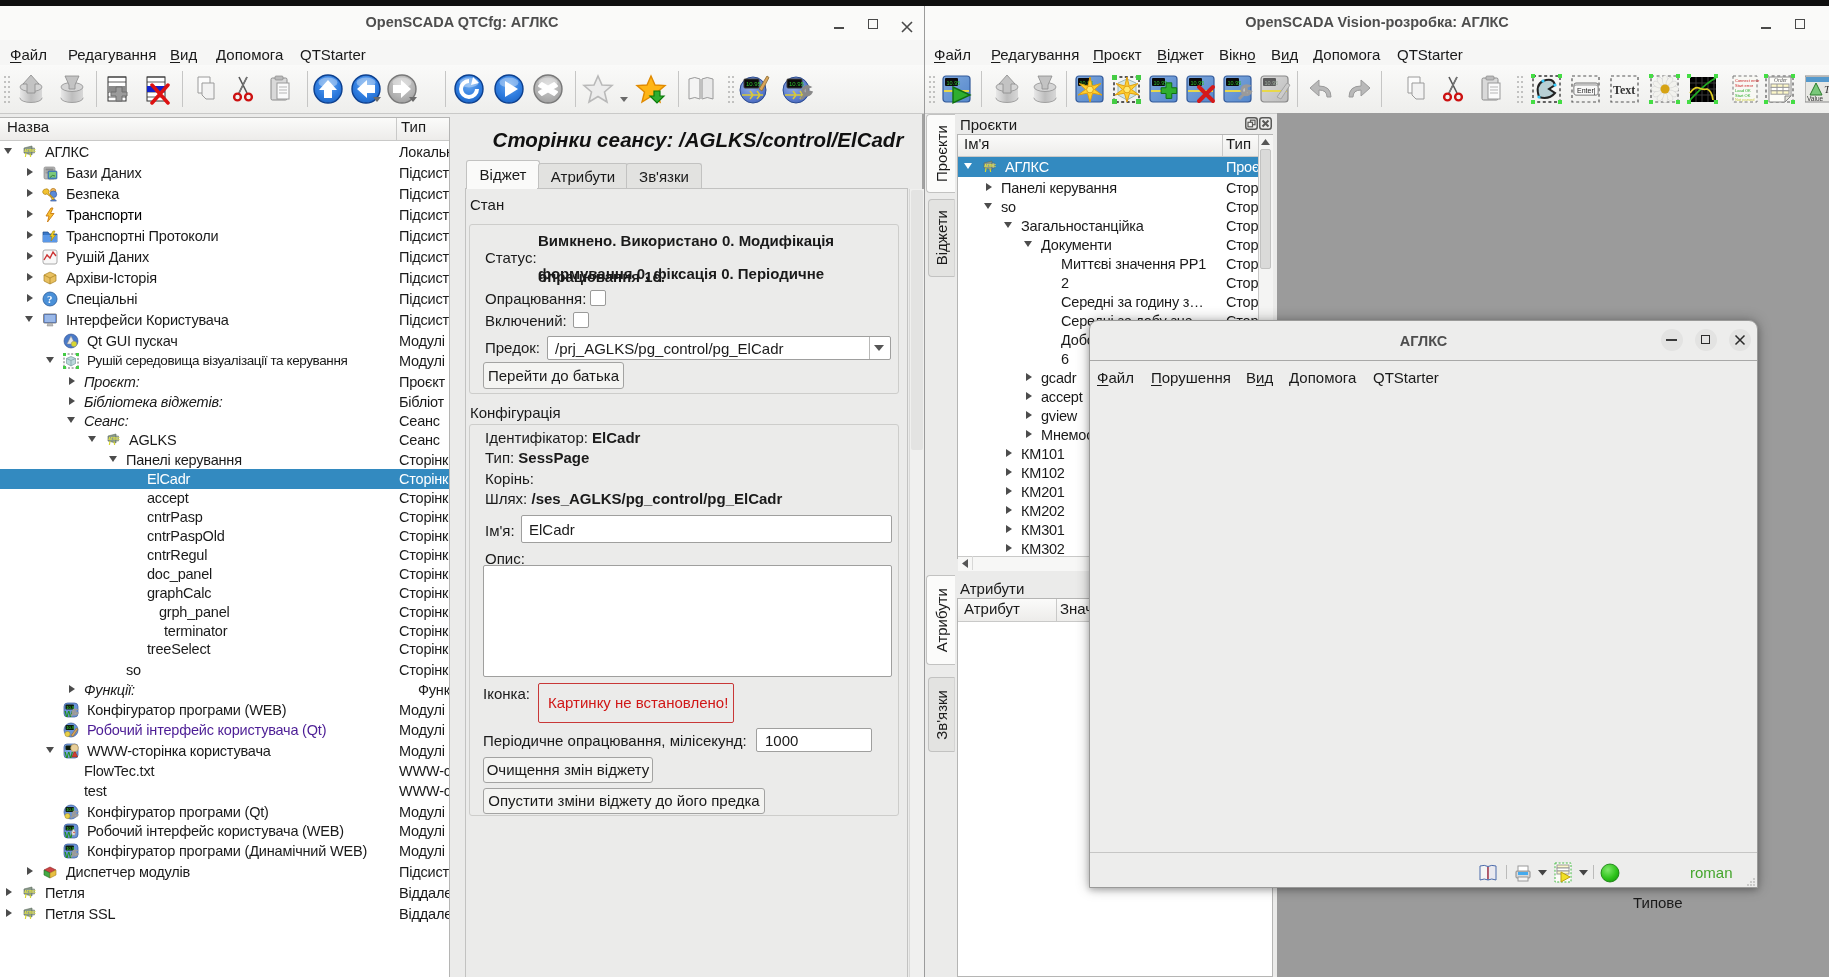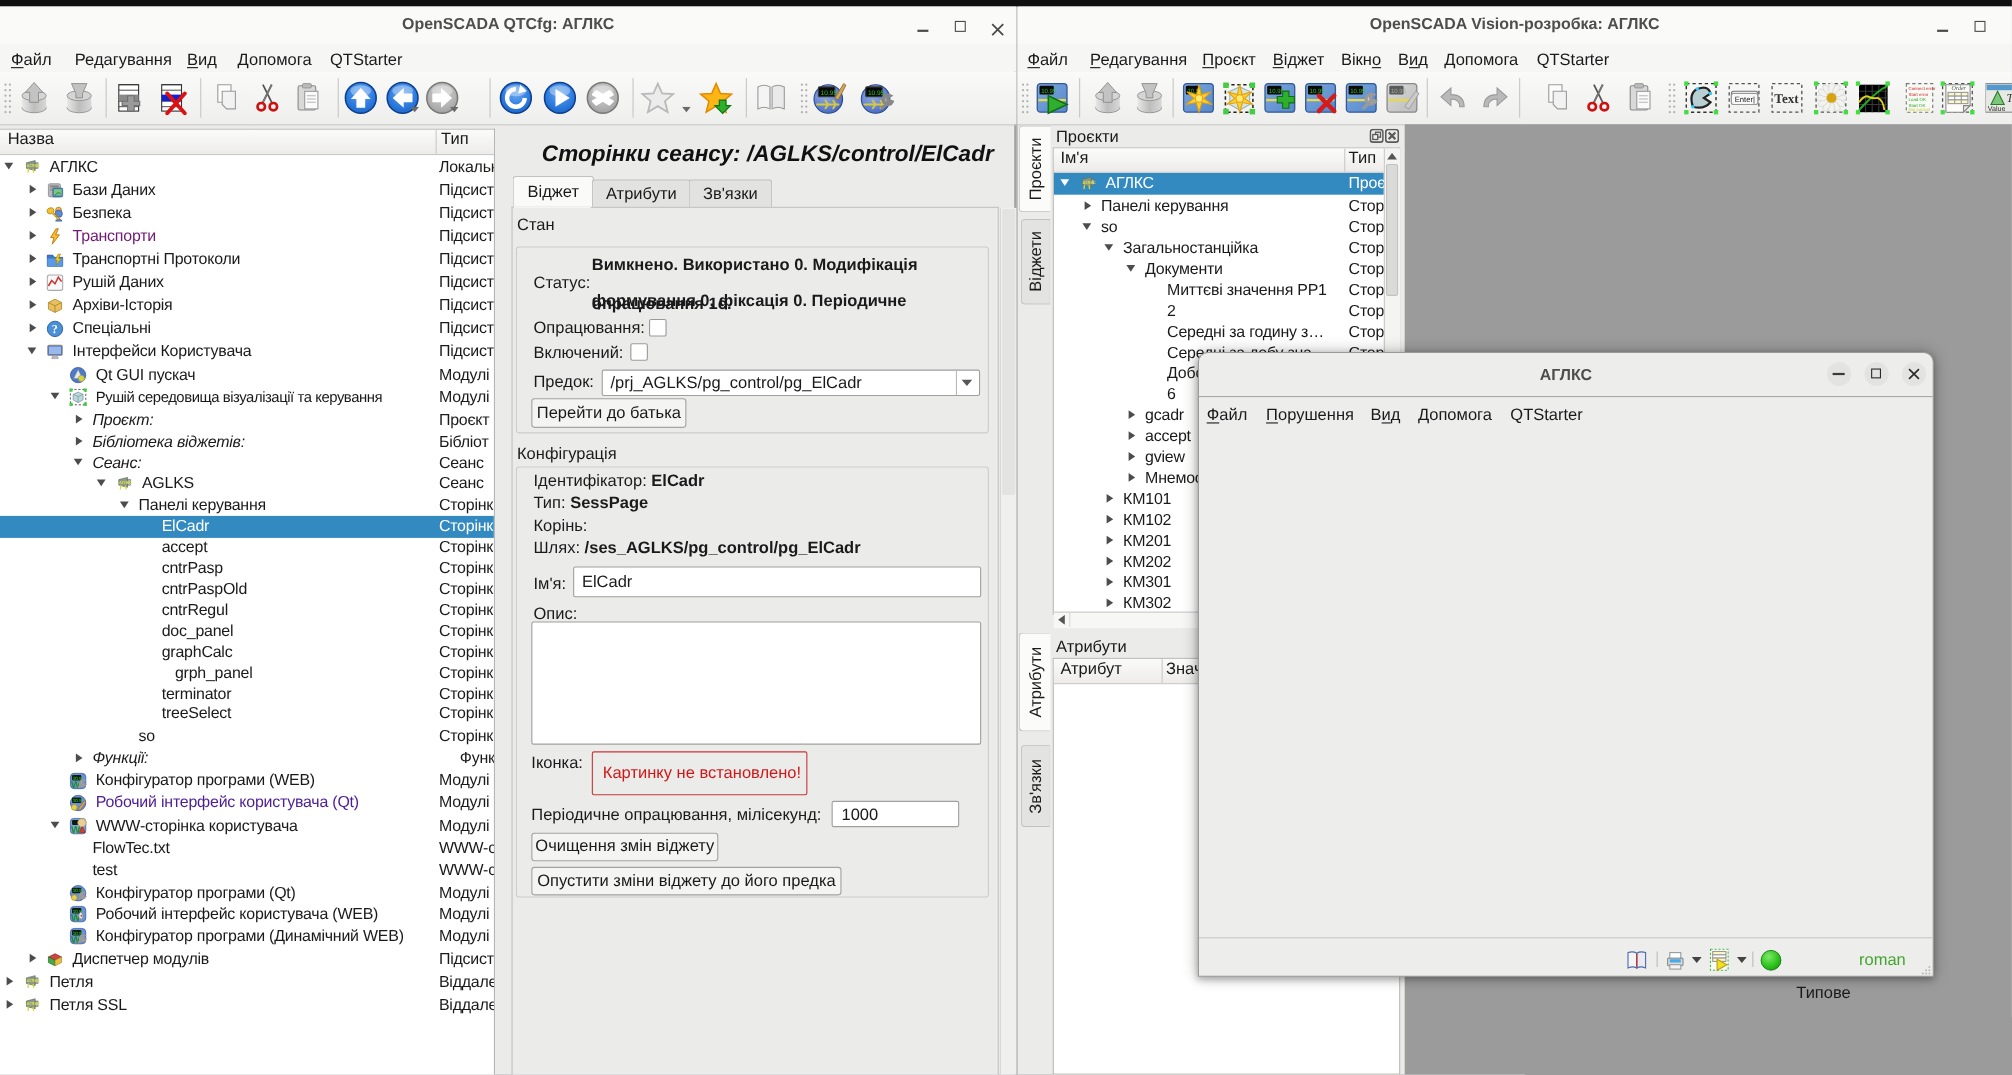--- a/index.html
+++ b/index.html
@@ -302,21 +302,21 @@
     <circle cx="11.4" cy="8.3" r="3.3" fill="#5a8ad8" stroke="#3a5a98" stroke-width=".7"></circle>
     <path d="M8.5 15 Q11.4 10.5 14.4 15 Z" fill="#5a8ad8" stroke="#3a5a98" stroke-width=".7"></path>
     <path d="M3.2 3.2 a2.6 2.6 0 1 0 1.8 4.6 L6.5 9.4 L8 9.4 L8 11 L9.6 11 L9.6 12.6 L11 14 L12.2 12.8 L6.6 7 A2.6 2.6 0 0 0 3.2 3.2 Z" fill="#f2c231" stroke="#a87808" stroke-width=".7"></path>
       </svg></div>
     <div class="trow" style="left:66px;top:43px;height:20px;line-height:20px;color:#1a1a1a;">Безпека</div>
     <div class="trow" style="left:399px;top:43px;height:20px;line-height:20px;color:#1a1a1a;">Підсисте</div>
     <div class="arr r abs" style="left:27px;top:69px;"></div>
     <div class="abs" style="left:42px;top:66px;width:16px;height:16px;"><svg width="16" height="16" viewBox="0 0 16 16">
         <path d="M9 1 L4 9 L7 9 L5.5 15 L12 6.5 L8.5 6.5 L11 1 Z" fill="#f8c030" stroke="#c87810" stroke-width=".9"></path>
       </svg></div>
-    <div class="trow" style="left:66px;top:64px;height:20px;line-height:20px;color:#701a75;">Транспорти</div>
+    <div class="trow" style="left:66px;top:64px;height:20px;line-height:20px;color:#000000;">Транспорти</div>
     <div class="trow" style="left:399px;top:64px;height:20px;line-height:20px;color:#1a1a1a;">Підсисте</div>
     <div class="arr r abs" style="left:27px;top:90px;"></div>
     <div class="abs" style="left:42px;top:87px;width:16px;height:16px;"><svg width="16" height="16" viewBox="0 0 16 16">
         <path d="M1 4 h5 l1.5 2 H15 v8 H1 Z" fill="#3a78c8" stroke="#1a4888" stroke-width=".7"></path>
     <path d="M1 7 h14 v7 H1 Z" fill="#5a98e8"></path>
     <path d="M11 3 L8 8.5 L10 8.5 L9 13 L13.5 7 L11.2 7 L13 3 Z" fill="#f0d020" stroke="#a08010" stroke-width=".6"></path>
       </svg></div>
     <div class="trow" style="left:66px;top:85px;height:20px;line-height:20px;color:#1a1a1a;">Транспортні Протоколи</div>
     <div class="trow" style="left:399px;top:85px;height:20px;line-height:20px;color:#1a1a1a;">Підсисте</div>
     <div class="arr r abs" style="left:27px;top:111px;"></div>
@@ -402,21 +402,21 @@
     <div class="trow" style="left:147px;top:385px;height:20px;line-height:20px;color:#1a1a1a;">cntrPaspOld</div>
     <div class="trow" style="left:399px;top:385px;height:20px;line-height:20px;color:#1a1a1a;">Сторінк</div>
     <div class="trow" style="left:147px;top:404px;height:20px;line-height:20px;color:#1a1a1a;">cntrRegul</div>
     <div class="trow" style="left:399px;top:404px;height:20px;line-height:20px;color:#1a1a1a;">Сторінк</div>
     <div class="trow" style="left:147px;top:423px;height:20px;line-height:20px;color:#1a1a1a;">doc_panel</div>
     <div class="trow" style="left:399px;top:423px;height:20px;line-height:20px;color:#1a1a1a;">Сторінк</div>
     <div class="trow" style="left:147px;top:442px;height:20px;line-height:20px;color:#1a1a1a;">graphCalc</div>
     <div class="trow" style="left:399px;top:442px;height:20px;line-height:20px;color:#1a1a1a;">Сторінк</div>
     <div class="trow" style="left:147px;top:461px;height:20px;line-height:20px;color:#1a1a1a;margin-left:12px;">grph_panel</div>
     <div class="trow" style="left:399px;top:461px;height:20px;line-height:20px;color:#1a1a1a;">Сторінк</div>
-    <div class="trow" style="left:147px;top:480px;height:20px;line-height:20px;color:#1a1a1a;">terminator</div>
+    <div class="trow" style="left:164px;top:480px;height:20px;line-height:20px;color:#1a1a1a;">terminator</div>
     <div class="trow" style="left:399px;top:480px;height:20px;line-height:20px;color:#1a1a1a;">Сторінк</div>
     <div class="trow" style="left:147px;top:498px;height:20px;line-height:20px;color:#1a1a1a;">treeSelect</div>
     <div class="trow" style="left:399px;top:498px;height:20px;line-height:20px;color:#1a1a1a;">Сторінк</div>
     <div class="trow" style="left:126px;top:519px;height:20px;line-height:20px;color:#1a1a1a;">so</div>
     <div class="trow" style="left:399px;top:519px;height:20px;line-height:20px;color:#1a1a1a;">Сторінк</div>
     <div class="arr r abs" style="left:69px;top:544px;"></div>
     <div class="trow" style="left:84px;top:539px;height:20px;line-height:20px;color:#1a1a1a;font-style:italic;">Функції:</div>
     <div class="trow" style="left:399px;top:539px;height:20px;line-height:20px;color:#1a1a1a;margin-left:19px;">Функції</div>
     <div class="abs" style="left:63px;top:561px;width:16px;height:16px;"><svg width="16" height="16" viewBox="0 0 16 16">
         <rect x="1" y="1" width="14" height="14" rx="3.5" fill="#6a93d8" stroke="#3a5a9a" stroke-width=".7"></rect>

